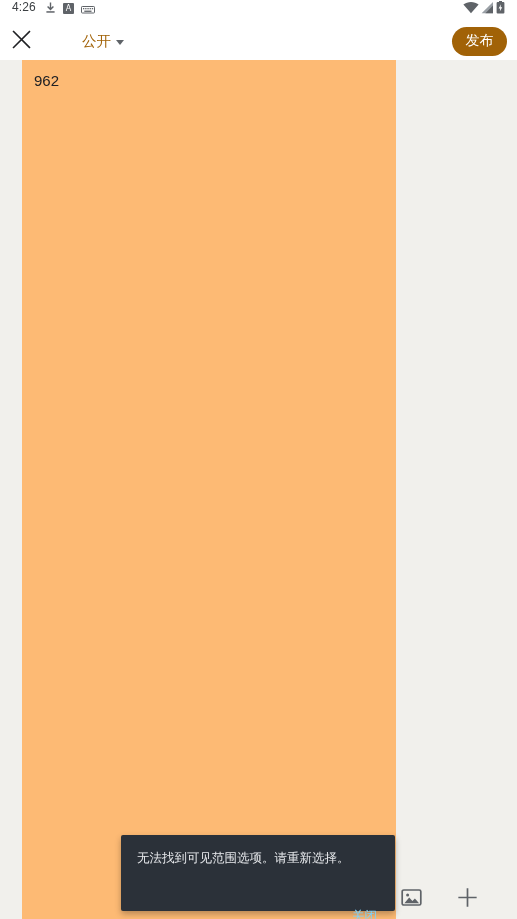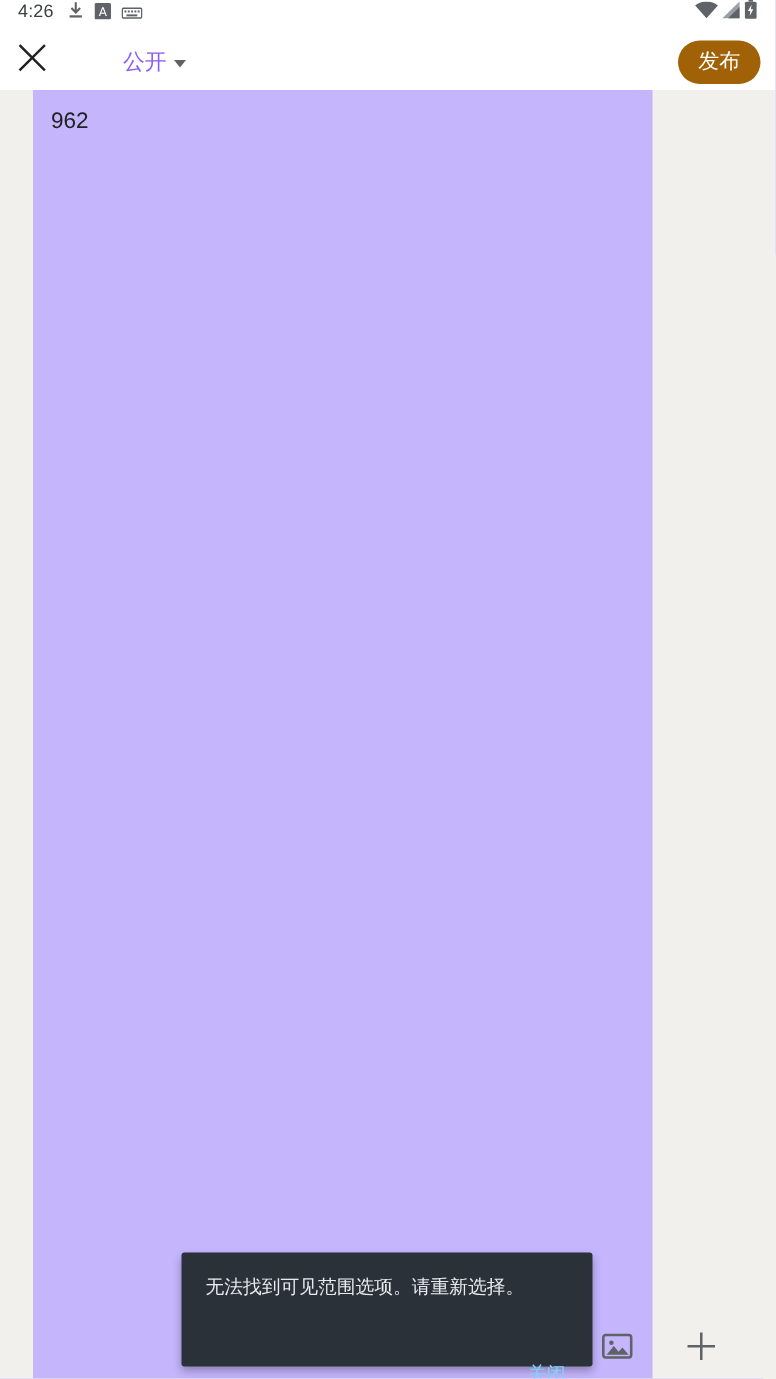--- a/index.html
+++ b/index.html
@@ -69,21 +69,21 @@
   .visibility-chip {
     display: flex;
     align-items: center;
     gap: 5px;
     margin-left: 40px;
     cursor: pointer;
     height: 38px;
   }
   .visibility-label {
     font-size: 14.5px;
-    color: #8b5cf6;
+    color: #a16207;
     font-family: "DejaVu Sans", sans-serif;
   }
   .caret {
     width: 0; height: 0;
     border-left: 4.5px solid transparent;
     border-right: 4.5px solid transparent;
     border-top: 5px solid #5f6368;
     margin-top: 2px;
   }
   .bar-spacer { flex: 1; }
@@ -108,23 +108,23 @@
   .canvas-wrap {
     position: absolute;
     top: 60px; left: 0;
     width: 517px;
     height: 859px;
     background: #f1f0ec;
   }
   .canvas-page {
     position: absolute;
     top: 0; left: 22px;
-    width: 413px;
+    width: 374px;
     height: 859px;
-    background: #c4b5fd;
+    background: #fdba74;
   }
   .post-body {
     position: absolute;
     top: 11px; left: 12px;
     font-size: 15px;
     line-height: 20px;
     color: #202124;
     font-family: "Liberation Sans", sans-serif;
     cursor: text;
   }

